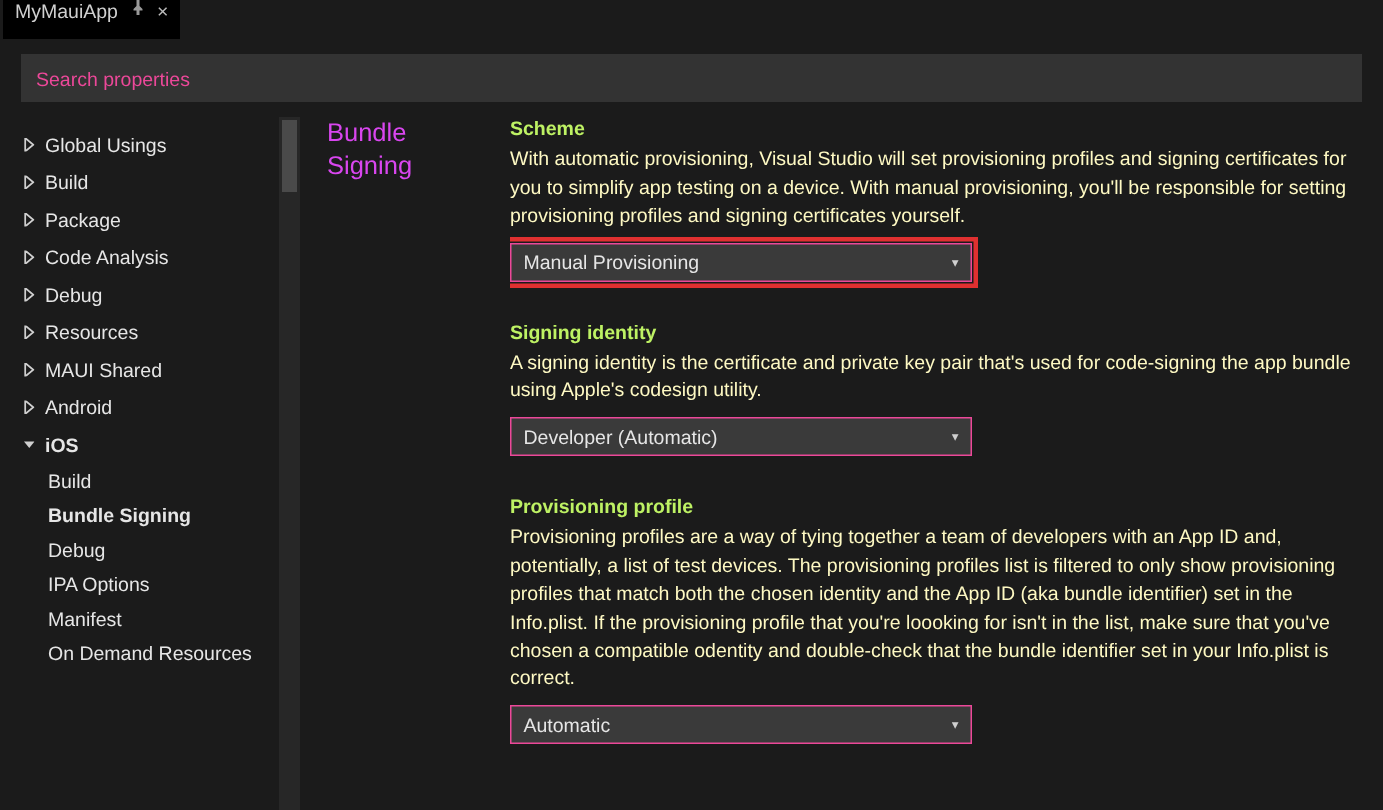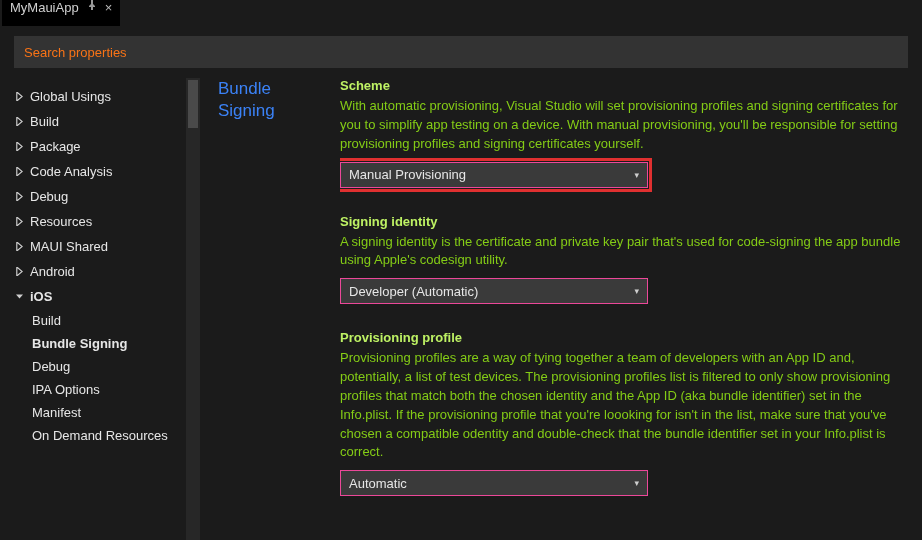--- a/index.html
+++ b/index.html
@@ -30,21 +30,21 @@
   .tab .close { color: #bbb; font-size: 13px; }
   .search-bar-wrap {
     padding: 10px 14px 10px 14px;
   }
   .search-bar {
     background: #333333;
     height: 30px;
     display: flex;
     align-items: center;
     padding: 16px 10px;
-    color: #f97316;
+    color: #ec4899;
   }
   .body {
     display: flex;
     height: calc(540px - 26px - 50px);
   }
   .sidebar {
     width: 200px;
     padding: 6px 0 6px 14px;
     position: relative;
   }
@@ -85,37 +85,37 @@
   .nav-label.bold { font-weight: 600; }
   .nav-sub { padding-left: 18px; }
   .nav-sub .nav-item { padding: 4px 0; }
   .section-title {
     width: 140px;
     padding: 0 0 0 18px;
   }
   .section-title h2 {
     font-size: 17px;
     font-weight: 400;
-    color: #3b82f6;
+    color: #d946ef;
     line-height: 1.3;
   }
   .content {
     flex: 1;
     padding: 0 14px 0 0;
     overflow: hidden;
   }
   .group { margin-bottom: 26px; }
   .group h3 {
     font-size: 13px;
     font-weight: 600;
     color: #bef264;
     margin-bottom: 4px;
   }
   .group p {
-    color: #84cc16;
+    color: #fef9c3;
     font-size: 13px;
     line-height: 1.45;
     margin-bottom: 8px;
   }
   .dropdown {
     width: 308px;
     height: 26px;
     background: #3a3a3a;
     border: 1px solid #ec4899;
     display: flex;

